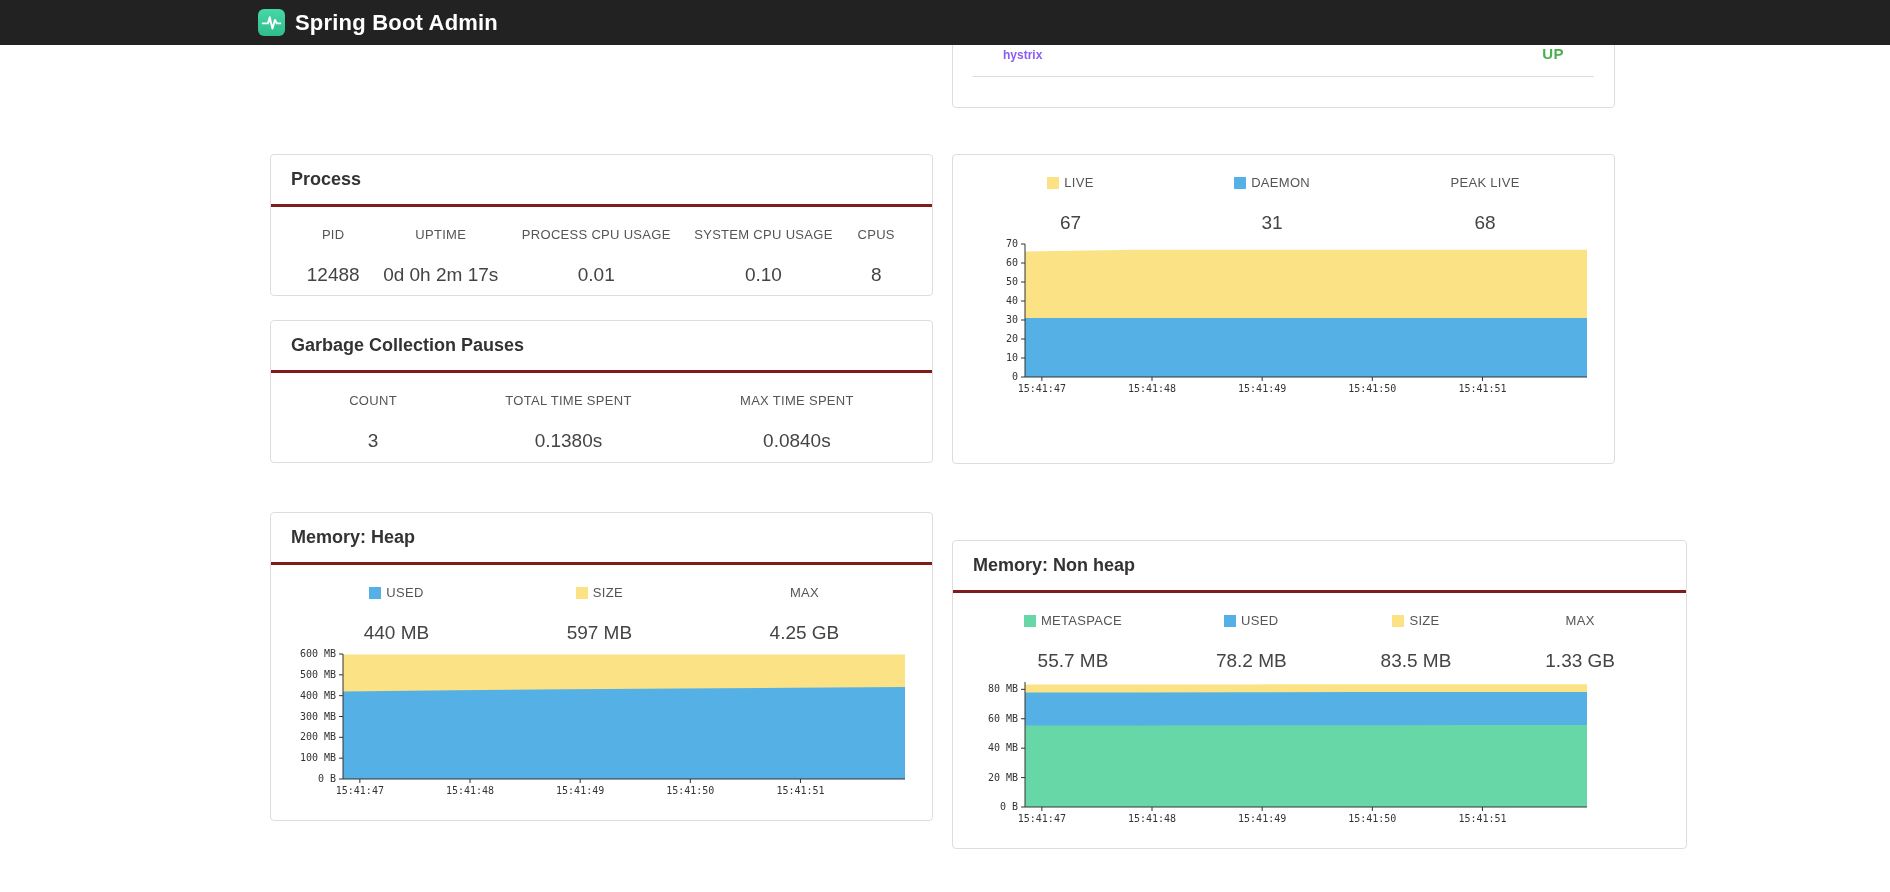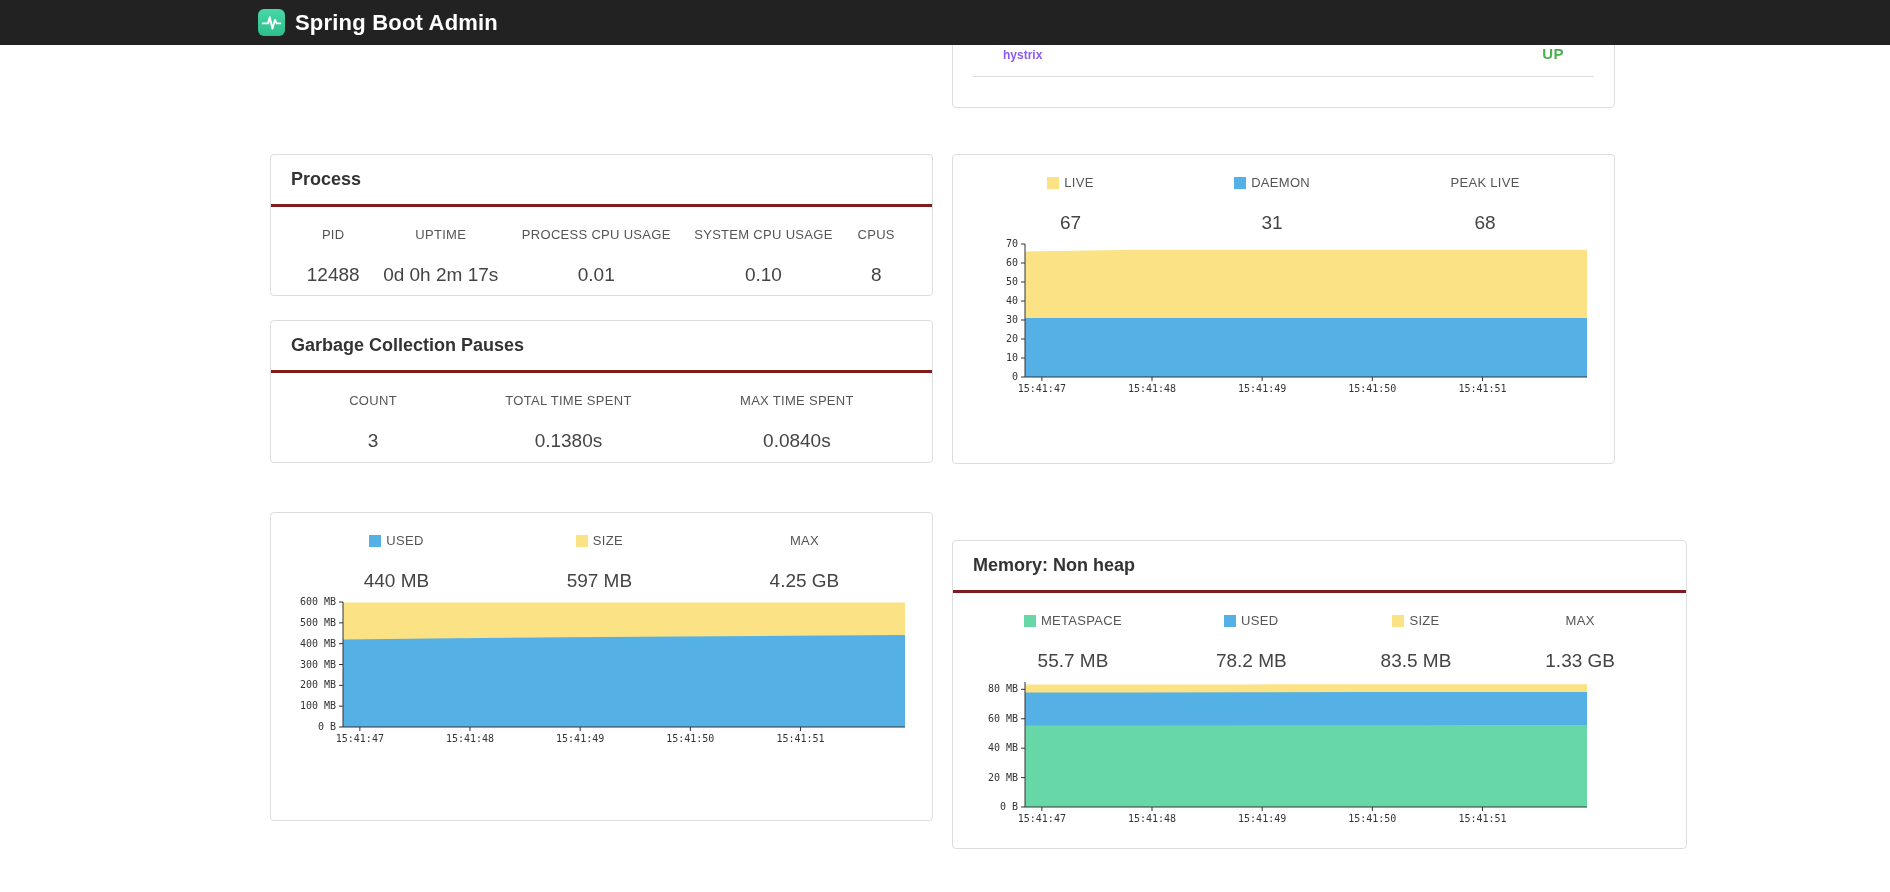--- a/index.html
+++ b/index.html
@@ -163,20 +163,21 @@
           <text x="285.164" y="153" text-anchor="middle" class="tick">15:41:49</text>
           <line x1="395.31600000000003" y1="138" x2="395.31600000000003" y2="142" stroke="#333"></line>
           <text x="395.31600000000003" y="153" text-anchor="middle" class="tick">15:41:50</text>
           <line x1="505.468" y1="138" x2="505.468" y2="142" stroke="#333"></line>
           <text x="505.468" y="153" text-anchor="middle" class="tick">15:41:51</text>
         </svg>
     </div>
   </div>
 
   <div class="panel panel-heap">
+    <div class="panel-title">Memory: Heap</div>
     <div class="panel-body">
       <div class="stats-row">
         <div class="stat">
           <div class="stat-label">
             <span class="swatch" style="background-color: rgb(85, 176, 230);"></span>
             <span>USED</span>
           </div>
           <div class="stat-value">440 MB</div>
         </div>
         <div class="stat">

